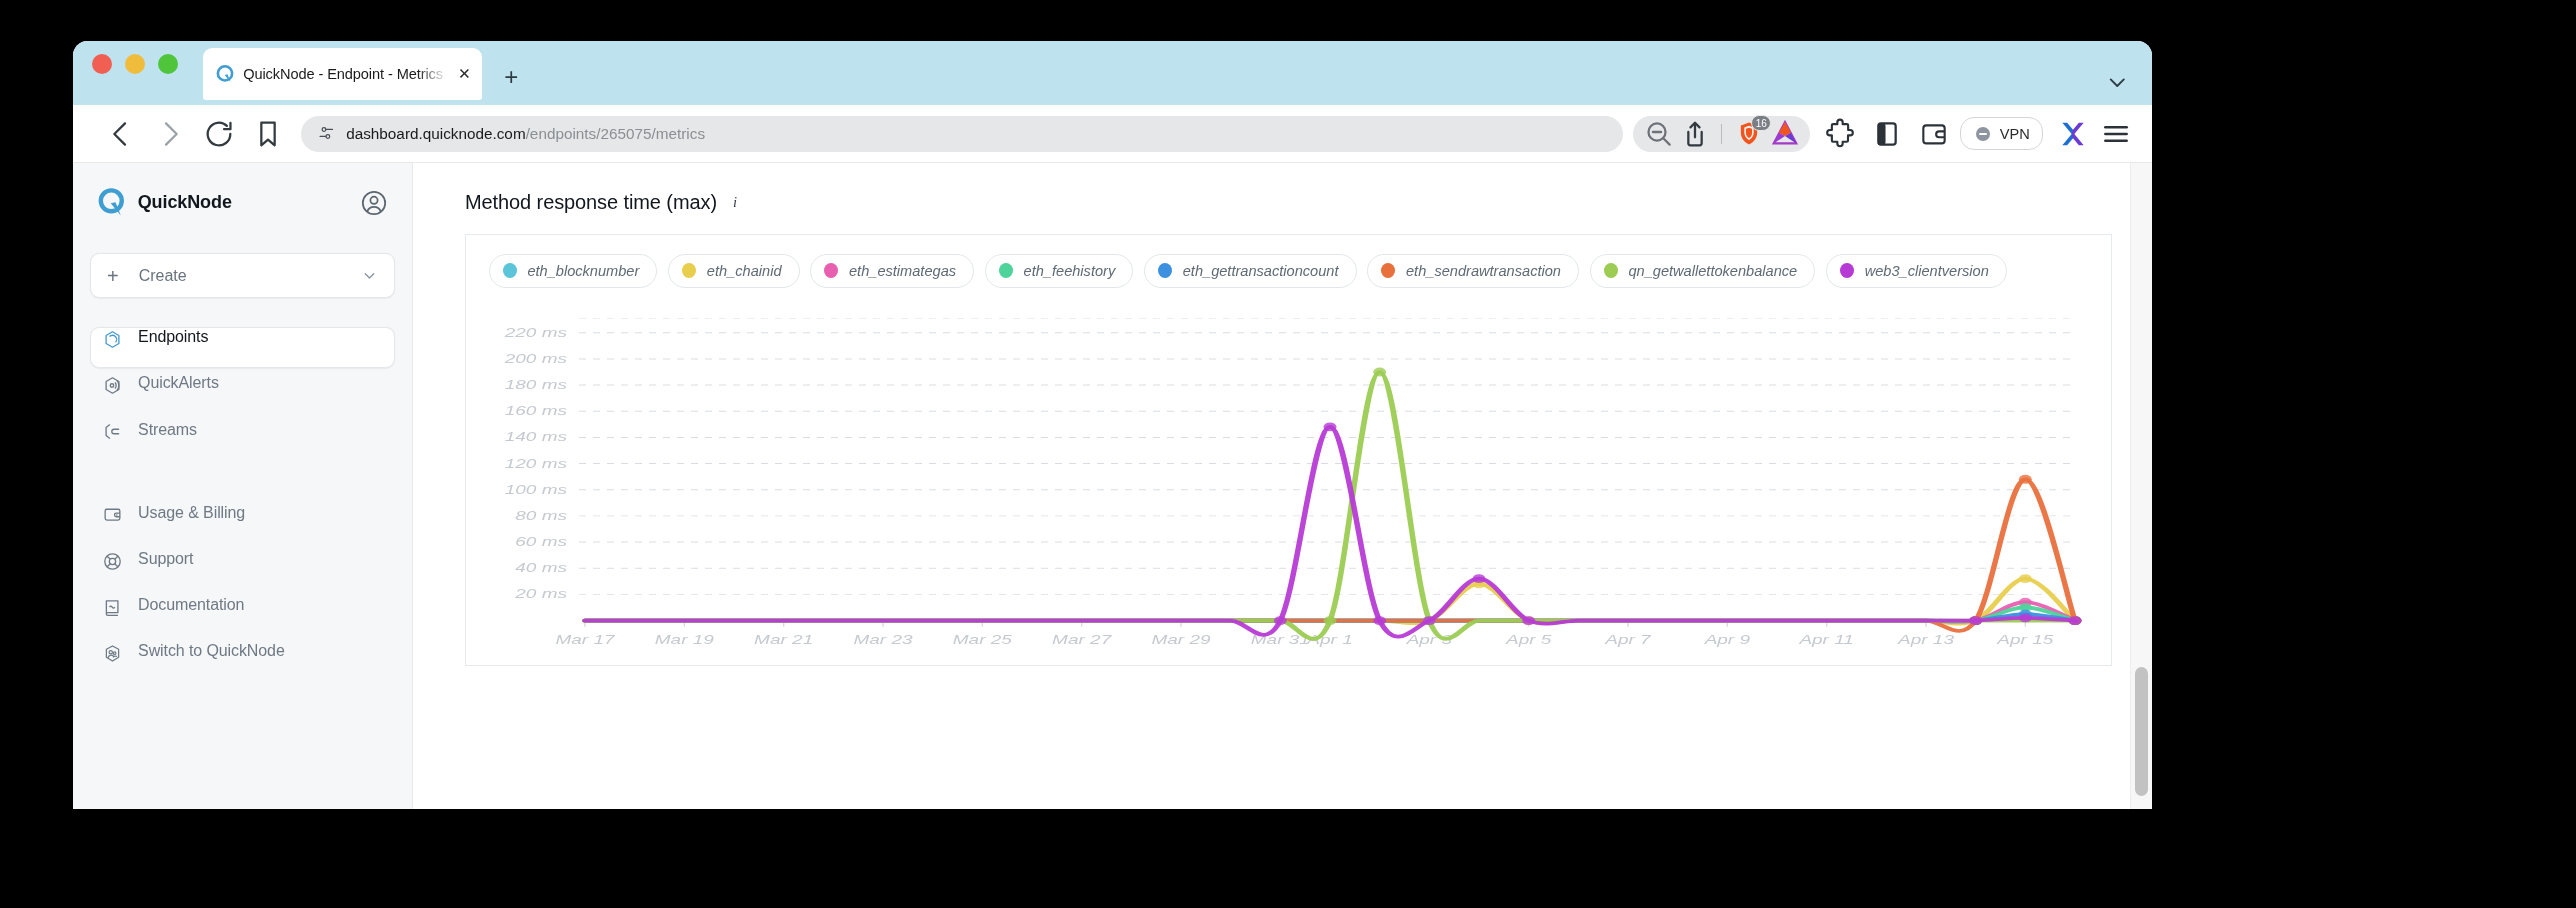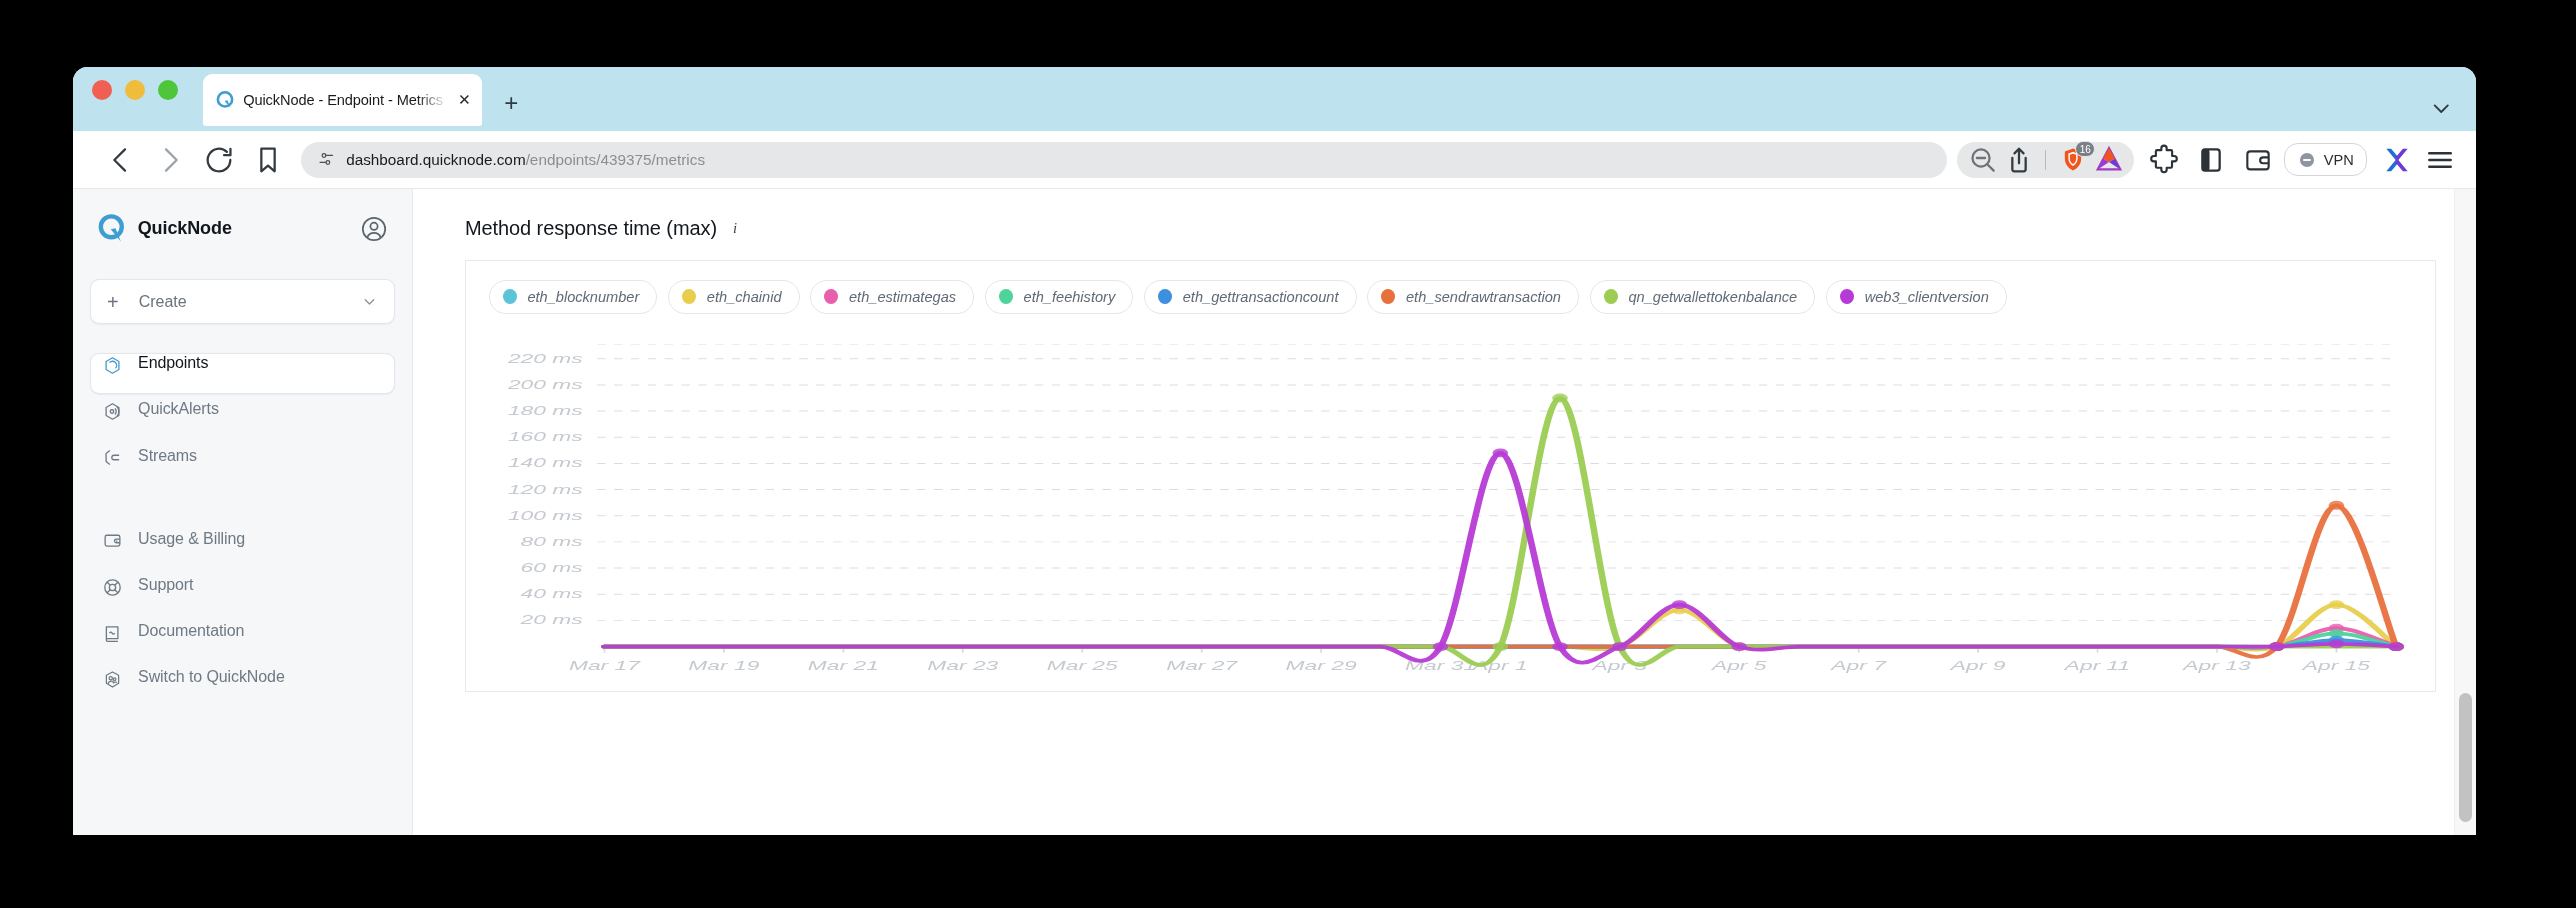--- a/index.html
+++ b/index.html
@@ -7,25 +7,24 @@
     width: 2576px; height: 909px;
     background: #000000;
     font-family: "Liberation Sans", sans-serif;
     overflow: hidden;
   }
 
   
   #browser-window {
     position: absolute;
     left: 73px; top: 41px;
-    width: 2403px; height: 768px;
+    width: 2079px; height: 768px;
     background: #ffffff;
     border-radius: 14.6px 14.6px 0 0;
     overflow: hidden;
-    margin-top: 26px;
   }
 
   
   #tab-strip {
     position: relative;
     height: 64px;
     background: #bfe2ef;
     display: flex;
     align-items: flex-end;
     padding: 0 0 0 18.6px;
@@ -310,21 +309,21 @@
       </svg>
 
     <div id="url-bar">
       <svg width="18.6" height="18.6" viewBox="0 0 24 24" fill="none" stroke="#4a5057" stroke-width="1.6">
         <circle cx="9" cy="7" r="2.4"></circle>
           <line x1="11.6" y1="7" x2="20" y2="7" stroke-linecap="round"></line>
         <circle cx="14" cy="16" r="2.4"></circle>
           <line x1="4" y1="16" x2="11.4" y2="16" stroke-linecap="round"></line>
       </svg>
       <div id="url-text">
-        <span class="u-host">dashboard.quicknode.com</span><span class="u-path">/endpoints/439375/metrics</span>
+        <span class="u-host">dashboard.quicknode.com</span><span class="u-path">/endpoints/265075/metrics</span>
       </div>
     </div>
 
     <div id="toolbar-right">
       <div id="tb-pill">
         <svg class="tb-icon" viewBox="0 0 24 24" fill="none" stroke="#6d7278" stroke-width="1.7" stroke-linecap="round">
           <circle cx="10.5" cy="10.5" r="6.4"></circle>
             <line x1="7.4" y1="10.5" x2="13.6" y2="10.5"></line>
             <line x1="15.2" y1="15.2" x2="20" y2="20"></line>
         </svg>

